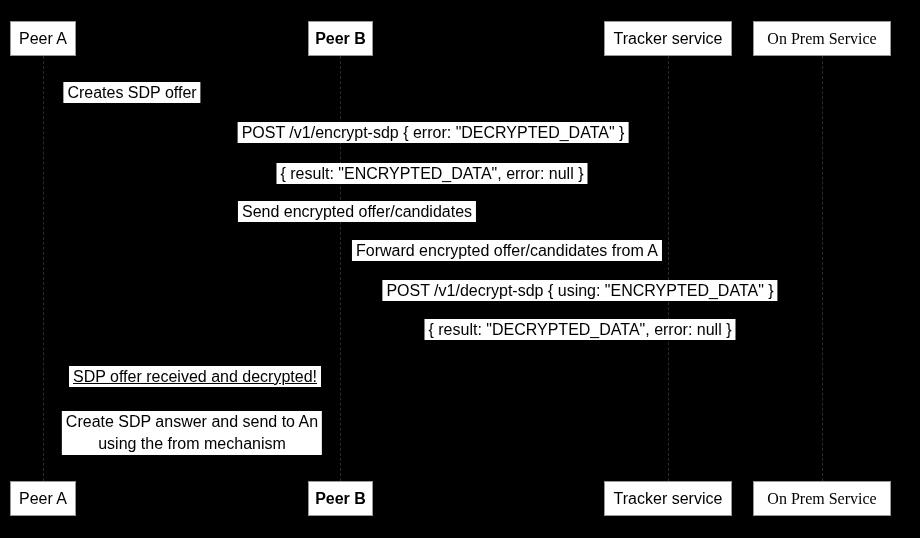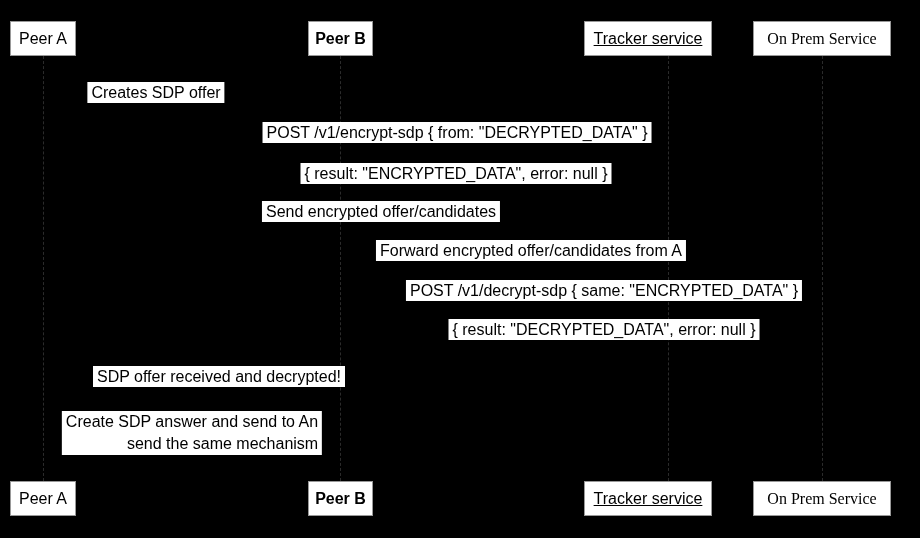--- a/index.html
+++ b/index.html
@@ -40,85 +40,84 @@
     font-size: 16px;
     display: flex;
     align-items: center;
     justify-content: center;
     white-space: nowrap;
   }
   .row-top    { top: 21px; }
   .row-bottom { top: 481px; }
   .a-peer-a  { left: 10px;  width: 66px;  }
   .a-peer-b  { left: 308px; width: 65px; font-weight: bold;  }
-  .a-tracker { left: 584px; width: 128px; text-decoration: underline; }
+  .a-tracker { left: 604px; width: 128px; }
   .a-onprem  { left: 753px; width: 138px; font-family: Liberation Serif, serif; }
 
   .msg {
     position: absolute;
     transform: translateX(-50%);
     background: #ffffff;
     color: #000000;
     font-size: 16px;
     line-height: 21px;
     height: 21px;
     padding: 0 4px;
     white-space: nowrap;
-    margin-left: 24px;
   }
   .m1 { left: 132px; top: 82px;  }
   .m2 { left: 433px; top: 122px; }
   .m3 { left: 432px; top: 163px; }
   .m4 { left: 357px; top: 201px; }
   .m5 { left: 507px; top: 240px; }
   .m6 { left: 580px; top: 280px; }
   .m7 { left: 580px; top: 319px; }
-  .m8 { left: 195px; top: 366px; }
+  .m8 { left: 195px; top: 366px; text-decoration: underline; }
 
   .note {
     position: absolute;
     transform: translateX(-50%);
     left: 192px;
     top: 411px;
     background: #ffffff;
     color: #000000;
     font-size: 16px;
     line-height: 22px;
     padding: 0 4px;
-    text-align: right;
+    text-align: center;
     white-space: nowrap;
   }
 </style>
 </head>
 <body>
 
 <div class="diagram">
 
   <div class="lifeline ll-a"></div>
   <div class="lifeline ll-b"></div>
   <div class="lifeline ll-t"></div>
   <div class="lifeline ll-o"></div>
 
   <div class="actor row-top a-peer-a">Peer A</div>
   <div class="actor row-top a-peer-b">Peer B</div>
   <div class="actor row-top a-tracker">Tracker service</div>
   <div class="actor row-top a-onprem">On Prem Service</div>
 
   <div class="msg m1">Creates SDP offer</div>
-  <div class="msg m2">POST /v1/encrypt-sdp { from: "DECRYPTED_DATA" }</div>
+  <div class="msg m2">POST /v1/encrypt-sdp { error: "DECRYPTED_DATA" }</div>
   <div class="msg m3">{ result: "ENCRYPTED_DATA", error: null }</div>
   <div class="msg m5">Forward encrypted offer/candidates from A</div>
   <div class="msg m4">Send encrypted offer/candidates</div>
-  <div class="msg m6">POST /v1/decrypt-sdp { same: "ENCRYPTED_DATA" }</div>
+  <div class="msg m6">POST /v1/decrypt-sdp { using: "ENCRYPTED_DATA" }</div>
   <div class="msg m7">{ result: "DECRYPTED_DATA", error: null }</div>
   <div class="msg m8">SDP offer received and decrypted!</div>
 
   <div class="note">
     <div>Create SDP answer and send to An</div>
-    <div>send the same mechanism</div>
+    <div>using the from mechanism</div>
   </div>
 
   <div class="actor row-bottom a-peer-a">Peer A</div>
   <div class="actor row-bottom a-peer-b">Peer B</div>
   <div class="actor row-bottom a-tracker">Tracker service</div>
   <div class="actor row-bottom a-onprem">On Prem Service</div>
 
 </div>
 
 </body></html>

